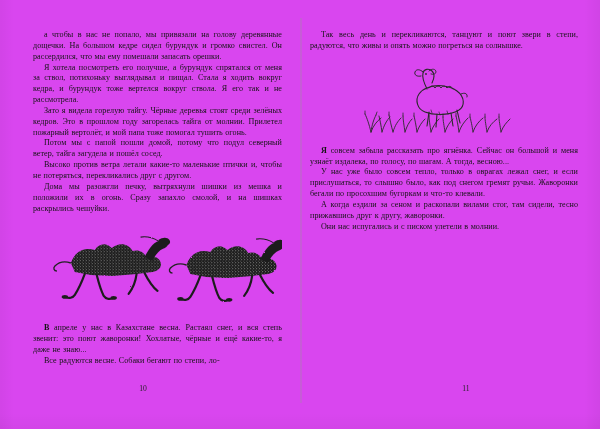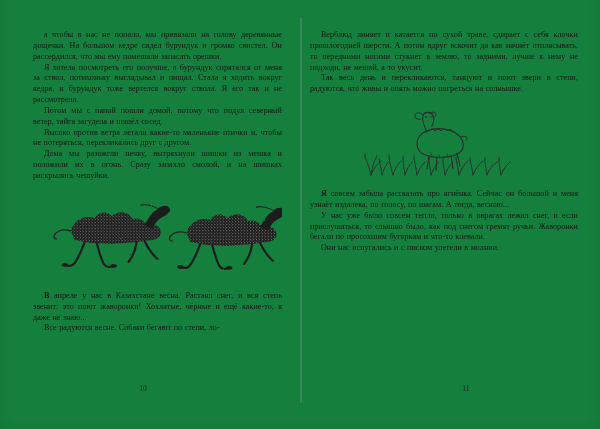--- a/index.html
+++ b/index.html
@@ -12,21 +12,21 @@
     height: 429px;
     overflow: hidden;
     font-family: "Liberation Serif", "DejaVu Serif", serif;
     color: #1a1a1a;
   }
 
   #spread {
     position: relative;
     width: 600px;
     height: 429px;
-    background: #15803d;
+    background: #d946ef;
   }
 
   
   .gutter {
     position: absolute;
     top: 18px;
     bottom: 26px;
     left: 300px;
     width: 2px;
     background: linear-gradient(to right, rgba(160,160,160,0.0), rgba(150,150,150,0.55), rgba(160,160,160,0.0));
@@ -116,20 +116,21 @@
   <div class="edge-shade-left"></div>
   <div class="gutter"></div>
   <div class="edge-shade-right"></div>
   <div class="bottom-shade"></div>
 
   <div class="page left">
     <div class="column">
 
       <p class="para">а чтобы в нас не попало, мы привязали на голову деревянные дощечки. На большом кедре сидел бурундук и громко свистел. Он рассердился, что мы ему помешали запасать орешки.</p>
       <p class="para">Я хотела посмотреть его получше, а бурундук спрятался от меня за ствол, потихоньку выглядывал и пищал. Стала я ходить вокруг кедра, и бурундук тоже вертелся вокруг ствола. Я его так и не рассмотрела.</p>
+      <p class="para">Зато я видела горелую тайгу. Чёрные деревья стоят среди зелёных кедров. Это в прошлом году загорелась тайга от молнии. Прилетел пожарный вертолёт, и мой папа тоже помогал тушить огонь.</p>
       <p class="para">Потом мы с папой пошли домой, потому что подул северный ветер, тайга загудела и пошёл сосед.</p>
       <p class="para">Высоко против ветра летали какие-то маленькие птички и, чтобы не потеряться, перекликались друг с другом.</p>
       <p class="para">Дома мы разожгли печку, вытряхнули шишки из мешка и положили их в огонь. Сразу запахло смолой, и на шишках раскрылись чешуйки.</p>
 
       <div class="illus illus-camels">
         <svg viewBox="0 0 250 78" preserveAspectRatio="xMidYMid meet" aria-hidden="true">
           <defs>
             <filter id="rough" x="-20%" y="-20%" width="140%" height="140%">
               <feTurbulence type="fractalNoise" baseFrequency="0.9" numOctaves="3" result="n"></feTurbulence>
               <feDisplacementMap in="SourceGraphic" in2="n" scale="1.6"></feDisplacementMap>
@@ -185,21 +186,20 @@
       <p class="para"><span class="dropcap">В</span><span> апреле у нас в Казахстане весна. Растаял снег, и вся степь звенит: это поют жаворонки! Хохлатые, чёрные и ещё какие-то, я даже не знаю...</span></p>
       <p class="para">Все радуются весне. Собаки бегают по степи, ло-</p>
     </div>
 
     <div class="folio">10</div>
   </div>
 
   <div class="page right">
     <div class="column">
 
-      <p class="para">Верблюд линяет и катается по сухой траве, сдирает с себя клочки прошлогодней шерсти. А потом вдруг вскочит да как начнёт отплясывать, то передними ногами стукнет в землю, то задними, лучше к нему не подходи, не мешай, а то укусит.</p>
       <p class="para">Так весь день и перекликаются, танцуют и поют звери в степи, радуются, что живы и опять можно погреться на солнышке.</p>
 
       <div class="illus illus-lamb">
         <svg viewBox="0 0 250 74" preserveAspectRatio="xMidYMid meet" aria-hidden="true">
           <defs>
             <filter id="rough2" x="-20%" y="-20%" width="140%" height="140%">
               <feTurbulence type="fractalNoise" baseFrequency="1.1" numOctaves="2" result="n2"></feTurbulence>
               <feDisplacementMap in="SourceGraphic" in2="n2" scale="0.9"></feDisplacementMap>
             </filter>
           </defs>
@@ -242,19 +242,20 @@
             <path d="M182 68 C181 61 180 57 180 53 M182 68 C184 62 188 58 191 55"></path>
 
             <path d="M46 50 l0 -3 M57 51 l1 -3 M70 51 l0 -3 M84 52 l0 -3 M95 52 l0 -3
                      M110 52 l0 -3 M124 53 l0 -3 M137 52 l0 -3 M151 53 l0 -3 M166 53 l0 -3 M180 53 l0 -3" stroke-width="0.8"></path>
           </g>
         </svg>
       </div>
 
       <p class="para"><span class="dropcap">Я</span><span> совсем забыла рассказать про ягнёнка. Сейчас он большой и меня узнаёт издалека, по голосу, по шагам. А тогда, весною...</span></p>
       <p class="para">У нас уже было совсем тепло, только в оврагах лежал снег, и если прислушаться, то слышно было, как под снегом гремят ручьи. Жаворонки бегали по просохшим бугоркам и что-то клевали.</p>
+      <p class="para">А когда ездили за сеном и раскопали вилами стог, там сидели, тесно прижавшись друг к другу, жаворонки.</p>
       <p class="para">Они нас испугались и с писком улетели в молнии.</p>
     </div>
 
     <div class="folio">11</div>
   </div>
 
 </div>
 
 </body></html>

